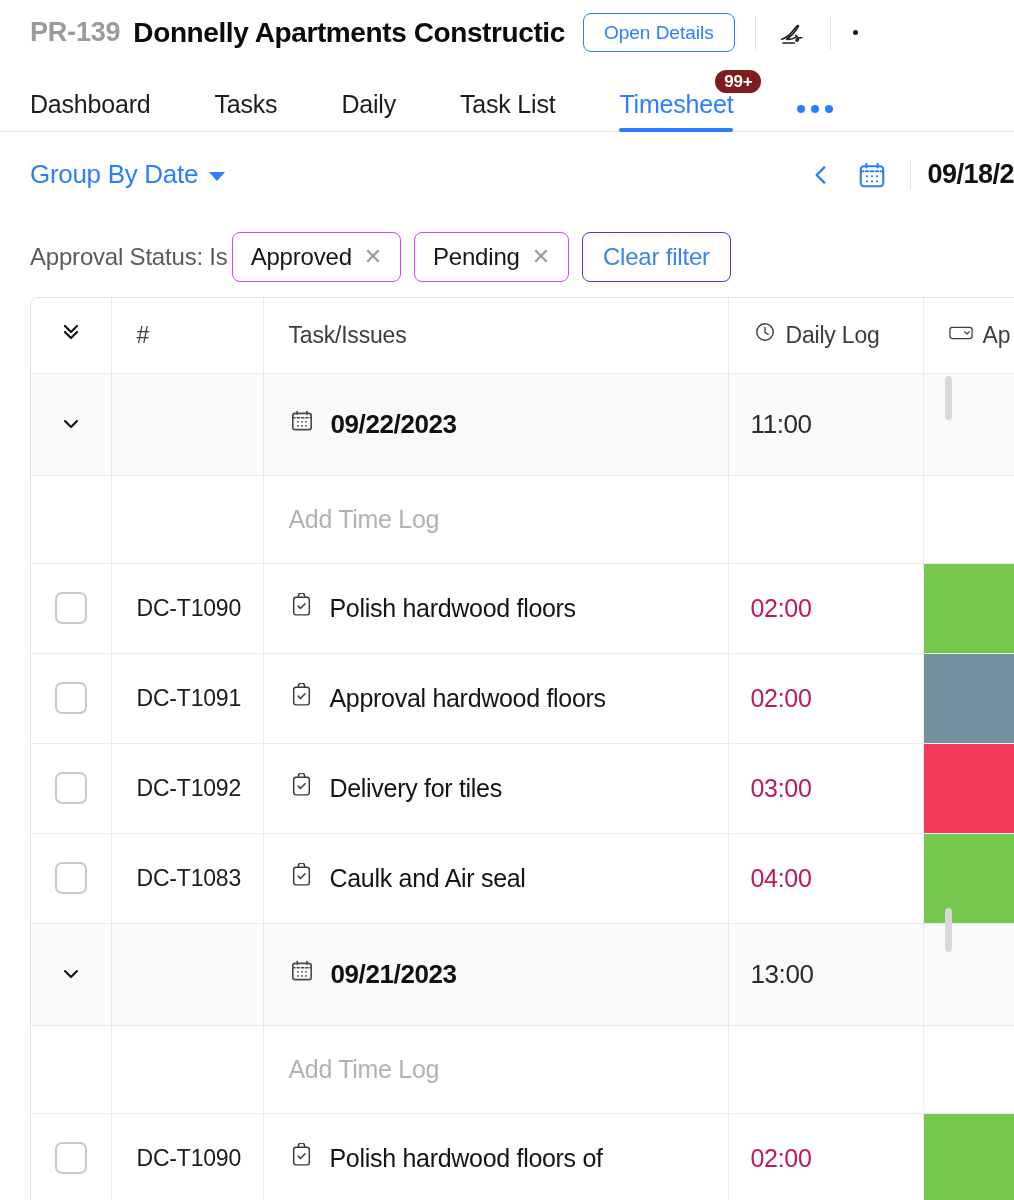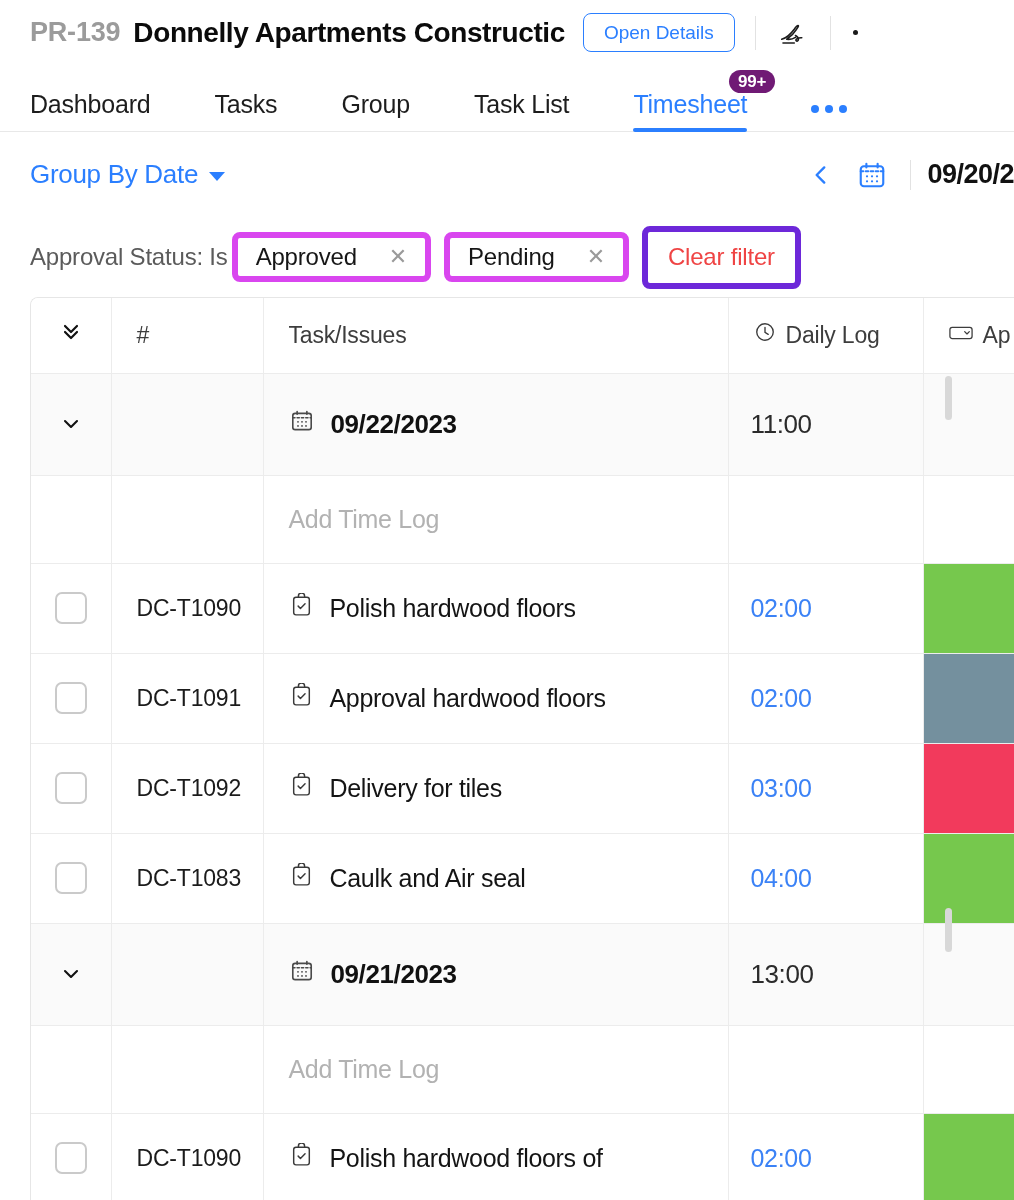--- a/index.html
+++ b/index.html
@@ -104,21 +104,21 @@
     position: absolute;
     left: 0; right: 0; bottom: -1px;
     height: 4px;
     background: #2b7fff;
     border-radius: 2px;
   }
   .tab-badge {
     position: absolute;
     top: -22px;
     right: -28px;
-    background: #701a75;
+    background: #7f1d1d;
     color: #fff;
     font-size: 17px;
     font-weight: 600;
     border-radius: 14px;
     padding: 3px 9px;
     line-height: 1;
   }
   .tab-more {
     display: flex;
     gap: 6px;
@@ -184,41 +184,41 @@
   }
   .filter-label {
     font-size: 24px;
     color: #5b5b5b;
     margin-right: 4px;
     letter-spacing: -0.2px;
   }
   .chip {
     display: flex;
     align-items: center;
-    gap: 32px;
-    border: 6px solid #d946ef;
+    gap: 12px;
+    border: 1px solid #d946ef;
     border-radius: 8px;
     background: #fff;
     height: 50px;
     padding: 0 18px;
     margin-right: 13px;
     font-size: 24px;
     color: #161616;
     cursor: pointer;
     letter-spacing: -0.2px;
   }
   .chip-x { color: #9a9a9a; font-size: 22px; line-height: 1; }
   .clear-filter {
-    border: 6px solid #6d28d9;
+    border: 1px solid #6d28d9;
     border-radius: 8px;
     background: #fff;
-    height: 63px;
+    height: 50px;
     padding: 0 20px;
     font-size: 24px;
-    color: #ef4444;
+    color: #3b82f6;
     cursor: pointer;
     font-family: "Liberation Sans", sans-serif;
     letter-spacing: -0.2px;
   }
 
   
   .tablewrap {
     margin: 0 0 0 30px;
     border: 1px solid #e6e6e6;
     border-right: none;
@@ -305,21 +305,21 @@
     padding-left: 25px;
     font-size: 25px;
     color: #141414;
     letter-spacing: -0.3px;
     white-space: nowrap;
     overflow: hidden;
   }
   .logcell {
     padding-left: 22px;
     font-size: 25px;
-    color: #3b82f6;
+    color: #be185d;
     letter-spacing: -0.3px;
   }
   td.statuscell { padding: 0; border-right: 1px solid #ececec; }
   .status-fill {
     height: 89px;
     display: flex;
     align-items: center;
     justify-content: center;
     color: #fff;
     font-size: 25px;
@@ -353,21 +353,21 @@
   </span>
   <span class="vdiv"></span>
   <span class="hdr-dots">
       <i></i>
     </span>
 </div>
 
 <div class="tabsbar">
   <div class="tab"><span>Dashboard</span></div>
   <div class="tab"><span>Tasks</span></div>
-  <div class="tab"><span>Group</span></div>
+  <div class="tab"><span>Daily</span></div>
   <div class="tab"><span>Task List</span></div>
   <div class="tab active">
     <span>Timesheet</span>
     <span class="tab-badge">99+</span>
   </div>
   <div class="tab-more">
       <i></i>
       <i></i>
       <i></i>
     </div>
@@ -391,21 +391,21 @@
         <path d="M7.5 3v3M16.5 3v3"></path>
         <circle cx="8" cy="13" r="0.9" fill="#2b7fff" stroke="none"></circle>
         <circle cx="12" cy="13" r="0.9" fill="#2b7fff" stroke="none"></circle>
         <circle cx="16" cy="13" r="0.9" fill="#2b7fff" stroke="none"></circle>
         <circle cx="8" cy="17" r="0.9" fill="#2b7fff" stroke="none"></circle>
         <circle cx="12" cy="17" r="0.9" fill="#2b7fff" stroke="none"></circle>
         <circle cx="16" cy="17" r="0.9" fill="#2b7fff" stroke="none"></circle>
       </svg>
     </span>
     <span class="tb-div"></span>
-    <span class="date-text">09/20/2</span>
+    <span class="date-text">09/18/2</span>
   </div>
 </div>
 
 <div class="filterrow">
   <span class="filter-label">Approval Status: Is</span>
   <div class="chip">
     <span>Approved</span>
     <span class="chip-x">✕</span>
   </div>
   <div class="chip">

